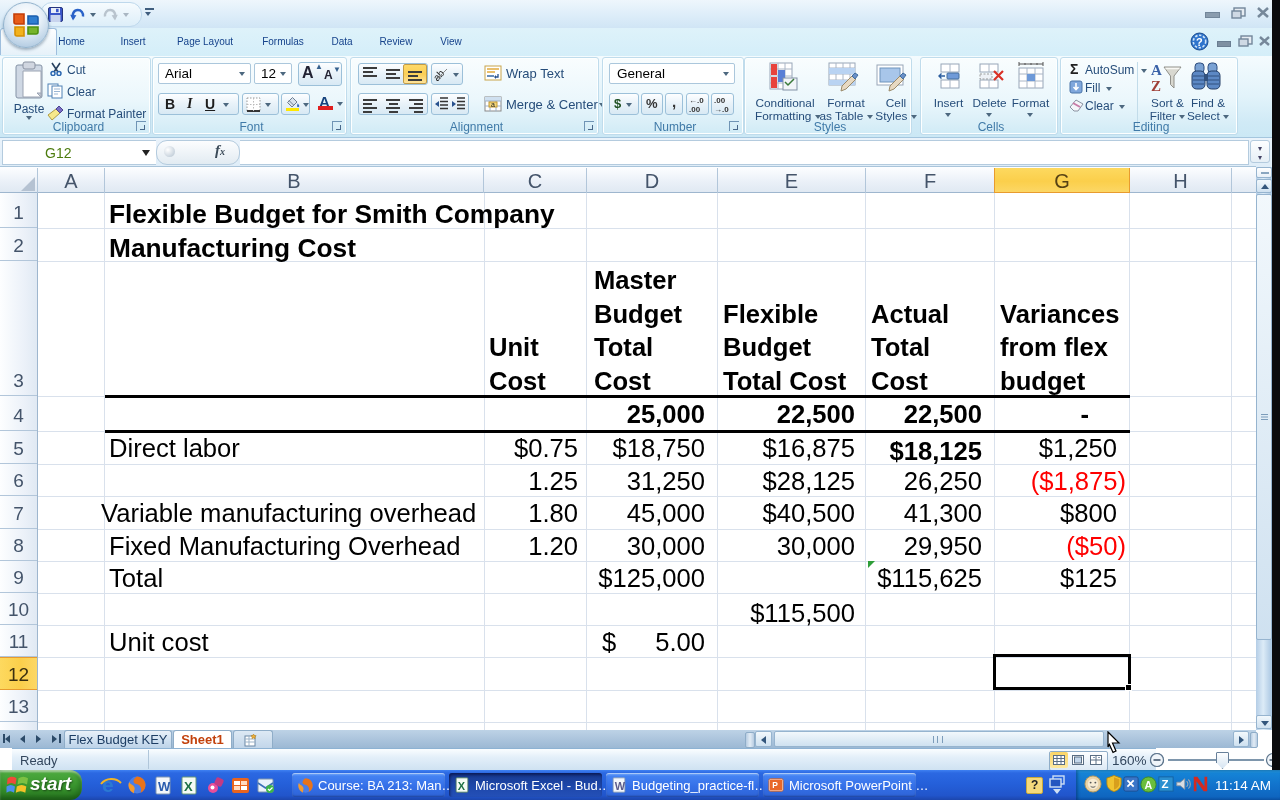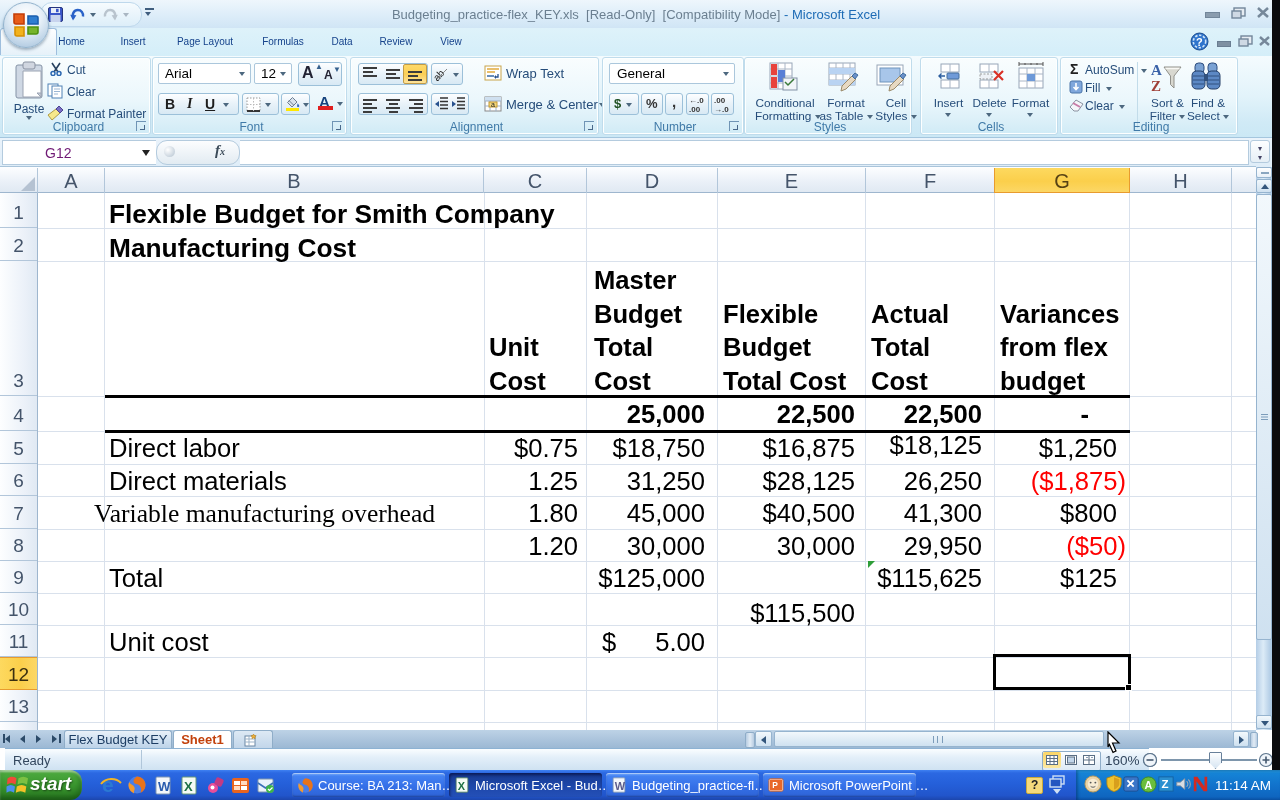--- a/index.html
+++ b/index.html
@@ -46,21 +46,21 @@
 .cell{position:absolute;font-size:25.6px;color:#000;white-space:nowrap;}
 .b{font-weight:bold;}
 .red{color:#fe0000;}
 .right{text-align:right;}
 .blackline{position:absolute;background:#000;height:2.5px;}
 #selbox{position:absolute;left:955px;top:461px;width:138px;height:36px;border:3px solid #000;box-sizing:border-box;background:transparent;}
 #selbox:after{content:"";position:absolute;right:-4px;bottom:-4px;width:5px;height:5px;background:#000;border:1px solid #fff;}
 #greentri{position:absolute;left:830px;top:368px;width:0;height:0;border-top:7px solid #2e9e39;border-right:7px solid transparent;}
 
 #tabbar{left:0;top:730px;width:1256px;height:18px;background:linear-gradient(#bdd2e6,#9cb8d4);}
-#statusbar{left:5px;top:748px;width:1144px;height:22px;background:linear-gradient(#fafdff,#e3eff9 40%,#cfe2f2);border-top:1px solid #8db2d3;box-sizing:border-box;}
+#statusbar{left:12px;top:748px;width:1144px;height:22px;background:linear-gradient(#fafdff,#e3eff9 40%,#cfe2f2);border-top:1px solid #8db2d3;box-sizing:border-box;}
 #taskbar{left:0;top:770px;width:1280px;height:30px;background:linear-gradient(#3f81f2 0%,#2b68e2 10%,#2560da 45%,#2155cb 85%,#1c46ad 100%);}
 #blackstrip{left:1272px;top:0;width:8px;height:770px;background:#0b0b0d;}
 
 #vscroll{left:1256px;top:167px;width:16px;height:563px;background:linear-gradient(90deg,#b4cde6,#dcebf7 45%,#a9c6e2);}
 .sbtn{position:absolute;background:linear-gradient(#f2f8fc,#cfe1f0);border:1px solid #96b4cf;border-radius:2px;box-sizing:border-box;}
 .tri-up{width:0;height:0;border-left:4px solid transparent;border-right:4px solid transparent;border-bottom:5px solid #33567c;position:absolute;}
 .tri-down{width:0;height:0;border-left:4px solid transparent;border-right:4px solid transparent;border-top:5px solid #33567c;position:absolute;}
 .tri-left{width:0;height:0;border-top:4px solid transparent;border-bottom:4px solid transparent;border-right:5px solid #33567c;position:absolute;}
 .tri-right{width:0;height:0;border-top:4px solid transparent;border-bottom:4px solid transparent;border-left:5px solid #33567c;position:absolute;}
 
@@ -76,21 +76,20 @@
 .taskbtn{position:absolute;top:3px;width:153px;height:24px;border-radius:3px;background:linear-gradient(#6aa2f8 0%,#4381f2 14%,#3570e8 55%,#2f66da 90%,#2a5cc8 100%);box-shadow:inset 0 1px 1px rgba(255,255,255,.5), inset 0 -1px 2px rgba(0,0,30,.25);color:#fff;font-size:13px;}
 .taskbtn span{position:absolute;left:26px;top:5px;white-space:nowrap;}
 .taskbtn.pressed{background:linear-gradient(#17398f 0%,#1d46a8 50%,#2450b8 100%);box-shadow:inset 1px 2px 3px rgba(0,0,40,.55);}
 #tray{position:absolute;left:1076px;top:0;width:204px;height:30px;background:linear-gradient(#29a4e8 0%,#1583d6 12%,#1173cc 50%,#0f66c0 88%,#0a54a8 100%);box-shadow:inset 2px 1px 3px rgba(0,30,80,.4);}
 </style></head>
 <body>
 <div id="screen">
 
   <div class="abs" id="titlebar"></div>
   <div class="abs" id="qatcap"></div>
-  <div class="abs" id="title-text">Budgeting_practice-flex_KEY.xls&nbsp; [Read-Only]&nbsp; [Compatibility Mode] <span style="color:#1d6bb5;">- Microsoft Excel</span></div>
 
   <svg class="abs" style="left:48px;top:7px;" width="15" height="15" viewBox="0 0 15 15">
     <rect x="0.5" y="0.5" width="14" height="14" rx="1.5" fill="#3a55c8" stroke="#26357e"></rect>
     <rect x="3" y="1" width="9" height="5" fill="#e8eef8"></rect>
     <rect x="8" y="1.8" width="2.6" height="3.4" fill="#3a55c8"></rect>
     <rect x="2.5" y="8" width="10" height="7" fill="#c8d4ee"></rect>
   </svg>
   <svg class="abs" style="left:69px;top:6px;" width="17" height="16" viewBox="0 0 17 16">
     <path d="M4.5 12.5C2.5 8 5 4 8.8 4c3.6 0 5.7 3 5.2 6.5" fill="none" stroke="#2a62c8" stroke-width="2.4"></path>
     <path d="M1.2 8.8l6.2.5-3.4 5.2z" fill="#2a62c8"></path>
@@ -444,21 +443,21 @@
         </svg>
         <div class="lbl" style="top:36px;">Find &amp;</div>
         <div class="lbl" style="top:49px;">Select <span class="dropdown" style="position:static;display:inline-block;margin-bottom:1px;"></span></div>
       </div>
       <div class="rglabel">Editing</div>
     </div>
   </div>
 
   <div class="abs" id="fbar">
     <div id="namebox">
-        <span style="position:absolute;left:42px;top:4px;font-size:14px;color:#701a75;">G12</span>
+        <span style="position:absolute;left:42px;top:4px;font-size:14px;color:#4d7c0f;">G12</span>
       <div style="position:absolute;right:6px;top:9px;width:0;height:0;border-left:4.5px solid transparent;border-right:4.5px solid transparent;border-top:6px solid #222;"></div>
     </div>
     <div id="fxcap">
       <span style="position:absolute;left:7px;top:5px;width:11px;height:11px;border-radius:50%;background:radial-gradient(circle at 35% 35%,#ffffff,#c9d4de 70%,#aebbc8);"></span>
       <i style="position:absolute;left:58px;top:1px;font-family:'Liberation Serif',serif;font-weight:bold;font-size:15px;color:#3b4a58;">f<span style="font-size:10px;">x</span></i>
     </div>
     <div id="finput"></div>
     <div id="fchev">▾<br>▾</div>
   </div>
 
@@ -538,37 +537,37 @@
 
     <div class="cell b right" style="left:548px;top:207px;width:119px;">25,000</div>
     <div class="cell b right" style="left:679px;top:207px;width:138px;">22,500</div>
     <div class="cell b right" style="left:827px;top:207px;width:117px;">22,500</div>
     <div class="cell b right" style="left:956px;top:207px;width:95px;">-</div>
 
     <div class="cell" style="left:71px;top:241px;">Direct labor</div>
     <div class="cell right" style="left:446px;top:241px;width:94px;">$0.75</div>
     <div class="cell right" style="left:548px;top:241px;width:119px;">$18,750</div>
     <div class="cell right" style="left:679px;top:241px;width:138px;">$16,875</div>
-    <div class="cell right" style="left:827px;top:238px;width:117px;">$18,125</div>
+    <div class="cell right" style="left:827px;top:244px;width:117px;font-weight:bold;">$18,125</div>
     <div class="cell right" style="left:956px;top:241px;width:123px;">$1,250</div>
 
-    <div class="cell" style="left:71px;top:274px;">Direct materials</div>
     <div class="cell right" style="left:446px;top:274px;width:94px;">1.25</div>
     <div class="cell right" style="left:548px;top:274px;width:119px;">31,250</div>
     <div class="cell right" style="left:679px;top:274px;width:138px;">$28,125</div>
     <div class="cell right" style="left:827px;top:274px;width:117px;">26,250</div>
     <div class="cell right red" style="left:956px;top:274px;width:132px;">($1,875)</div>
 
-    <div class="cell" style="left:56px;top:306px;font-family:Liberation Serif, serif;">Variable manufacturing overhead</div>
+    <div class="cell" style="left:63px;top:306px;">Variable manufacturing overhead</div>
     <div class="cell right" style="left:446px;top:306px;width:94px;">1.80</div>
     <div class="cell right" style="left:548px;top:306px;width:119px;">45,000</div>
     <div class="cell right" style="left:679px;top:306px;width:138px;">$40,500</div>
     <div class="cell right" style="left:827px;top:306px;width:117px;">41,300</div>
     <div class="cell right" style="left:956px;top:306px;width:123px;">$800</div>
 
+    <div class="cell" style="left:71px;top:339px;">Fixed Manufacturing Overhead</div>
     <div class="cell right" style="left:446px;top:339px;width:94px;">1.20</div>
     <div class="cell right" style="left:548px;top:339px;width:119px;">30,000</div>
     <div class="cell right" style="left:679px;top:339px;width:138px;">30,000</div>
     <div class="cell right" style="left:827px;top:339px;width:117px;">29,950</div>
     <div class="cell right red" style="left:956px;top:339px;width:132px;">($50)</div>
 
     <div class="cell" style="left:71px;top:371px;">Total</div>
     <div class="cell right" style="left:548px;top:371px;width:119px;">$125,000</div>
     <div class="cell right" style="left:679px;top:375px;width:138px;margin-top:31px;">$115,500</div>
     <div class="cell right" style="left:827px;top:371px;width:117px;">$115,625</div>

